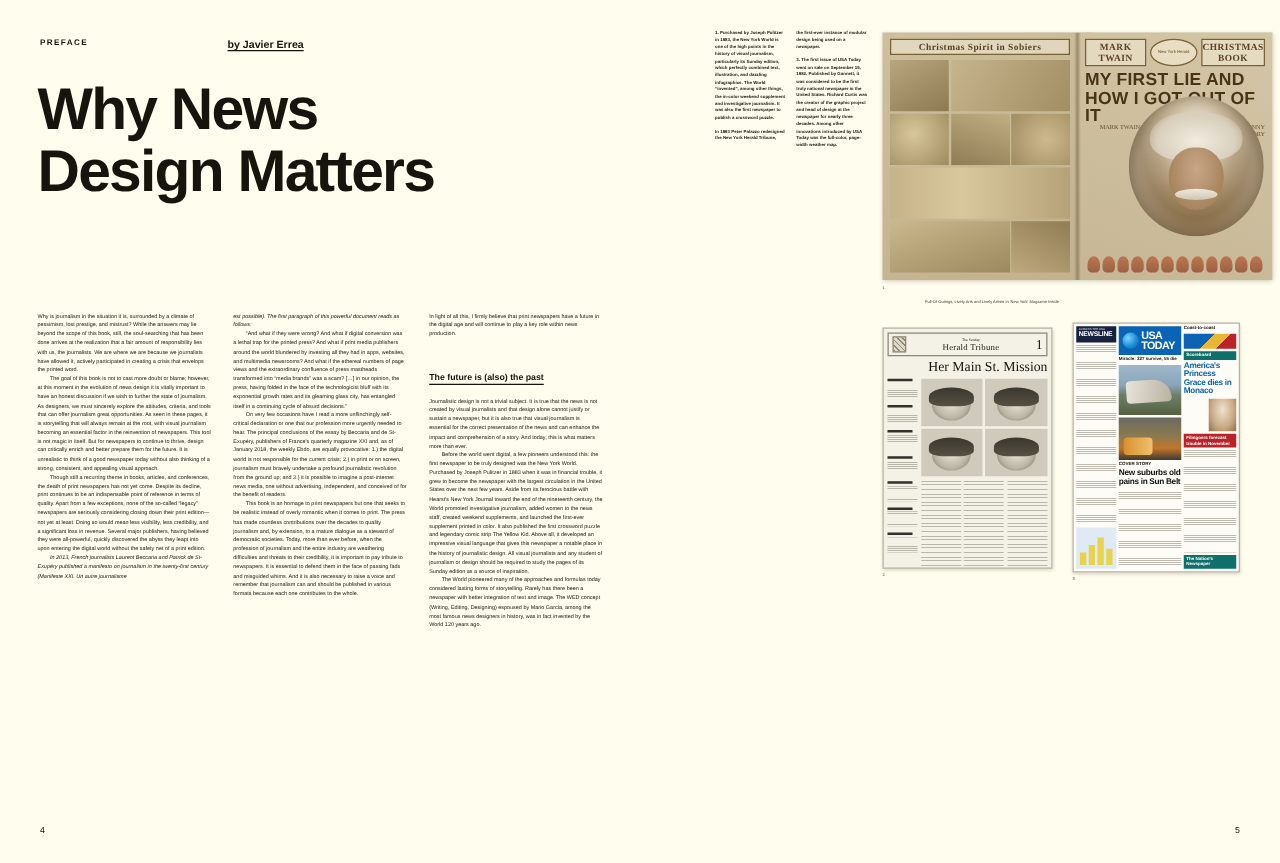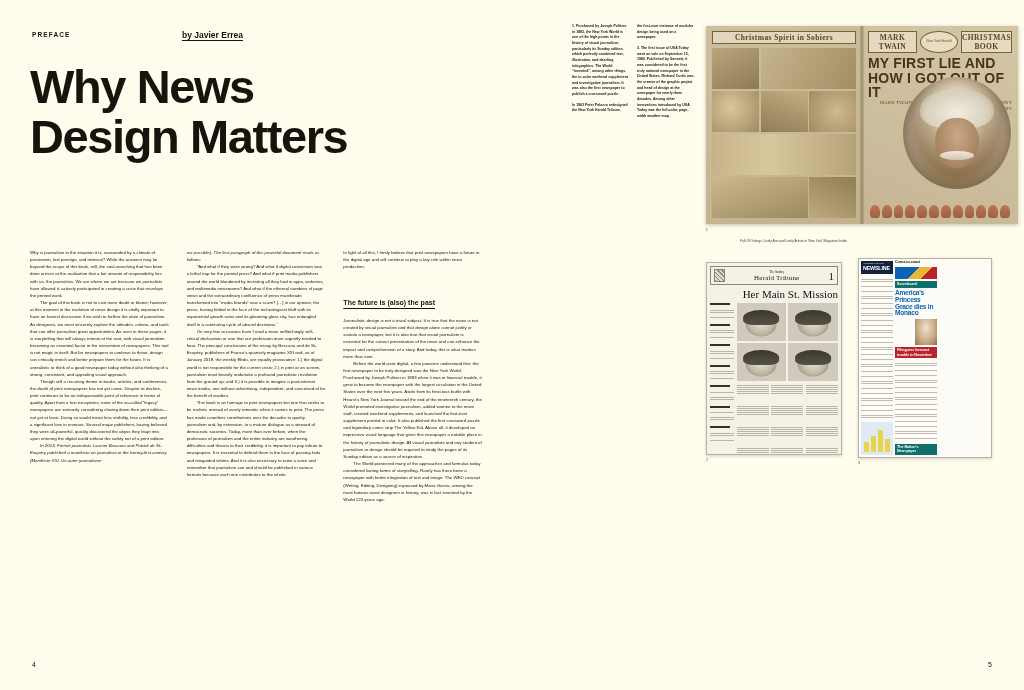--- a/index.html
+++ b/index.html
@@ -556,20 +556,32 @@
       </div>
       <div class="rule-lines dense" style="height:150px"></div>
       <div class="usa-chart">
         <i style="left:3px;width:5px;height:10px"></i>
         <i style="left:10px;width:5px;height:16px"></i>
         <i style="left:17px;width:5px;height:22px"></i>
         <i style="left:24px;width:5px;height:13px"></i>
       </div>
     </div>
 
+    <div class="usa-c2">
+      <div class="usa-logo">
+        <div class="usa-globe"></div>
+        <div class="usa-logo-txt">USA TODAY</div>
+      </div>
+      <div class="usa-kicker">Miracle: 327 survive, 55 die</div>
+      <div class="usa-photo"></div>
+      <div class="usa-photo fire"></div>
+      <div class="usa-kicker">COVER STORY</div>
+      <div class="usa-hl">New suburbs old pains in Sun Belt</div>
+      <div class="rule-lines dense grow"></div>
+    </div>
 
     <div class="usa-c3">
       <div class="usa-kicker">Coast-to-coast</div>
       <div class="usa-flag"></div>
       <div class="usa-teal">Scoreboard</div>
       <div class="usa-hl blue">America's Princess Grace dies in Monaco</div>
       <div class="usa-portrait"></div>
       <div class="usa-red">Filmgoers forecast trouble in November</div>
       <div class="rule-lines dense grow"></div>
       <div class="usa-teal">The Nation's Newspaper</div>

